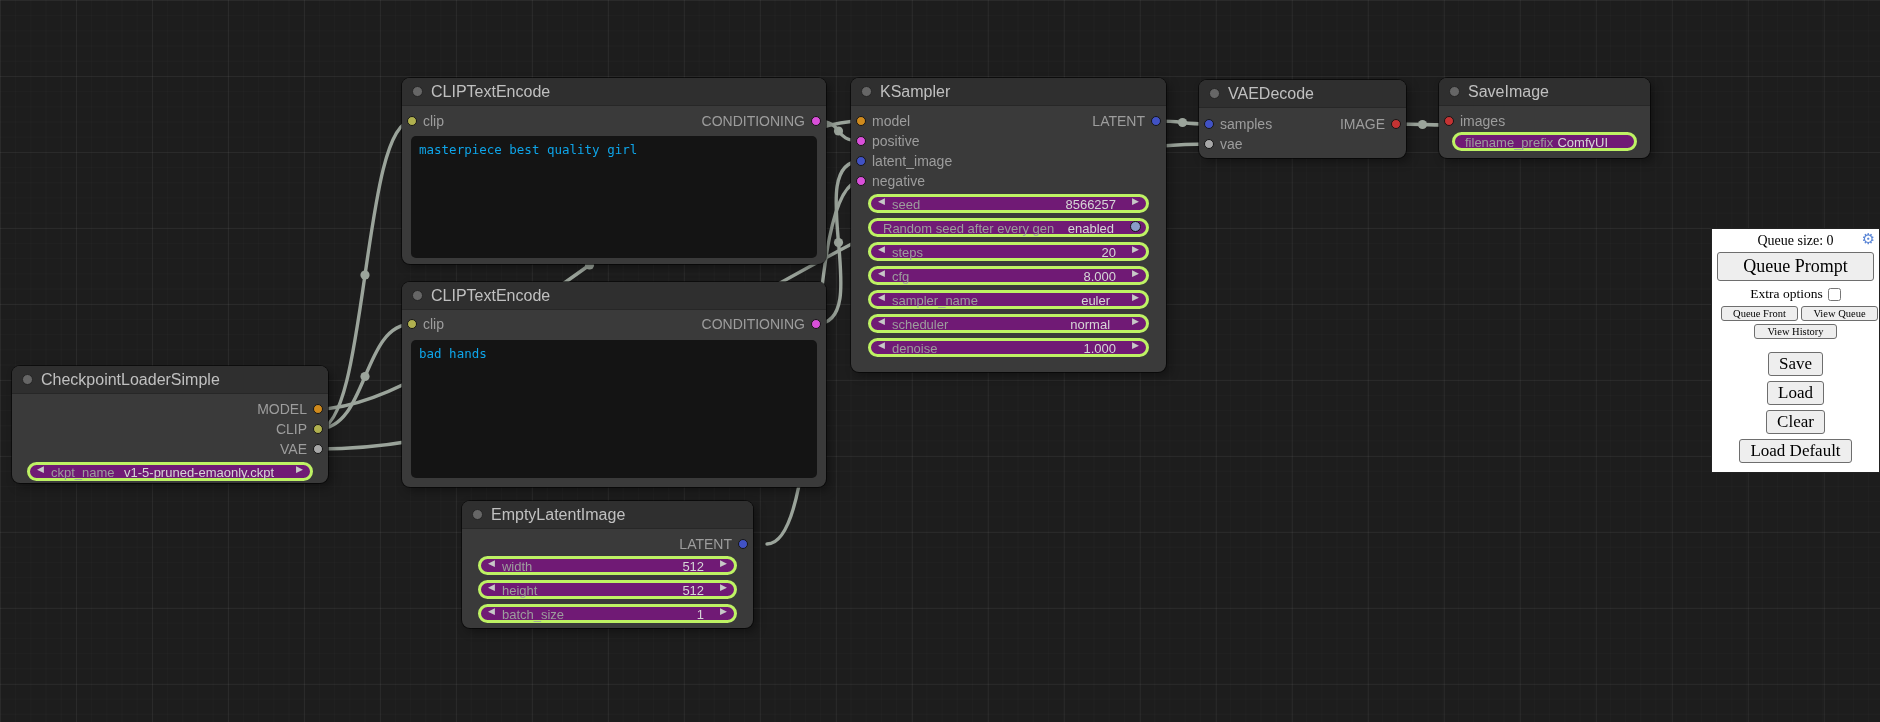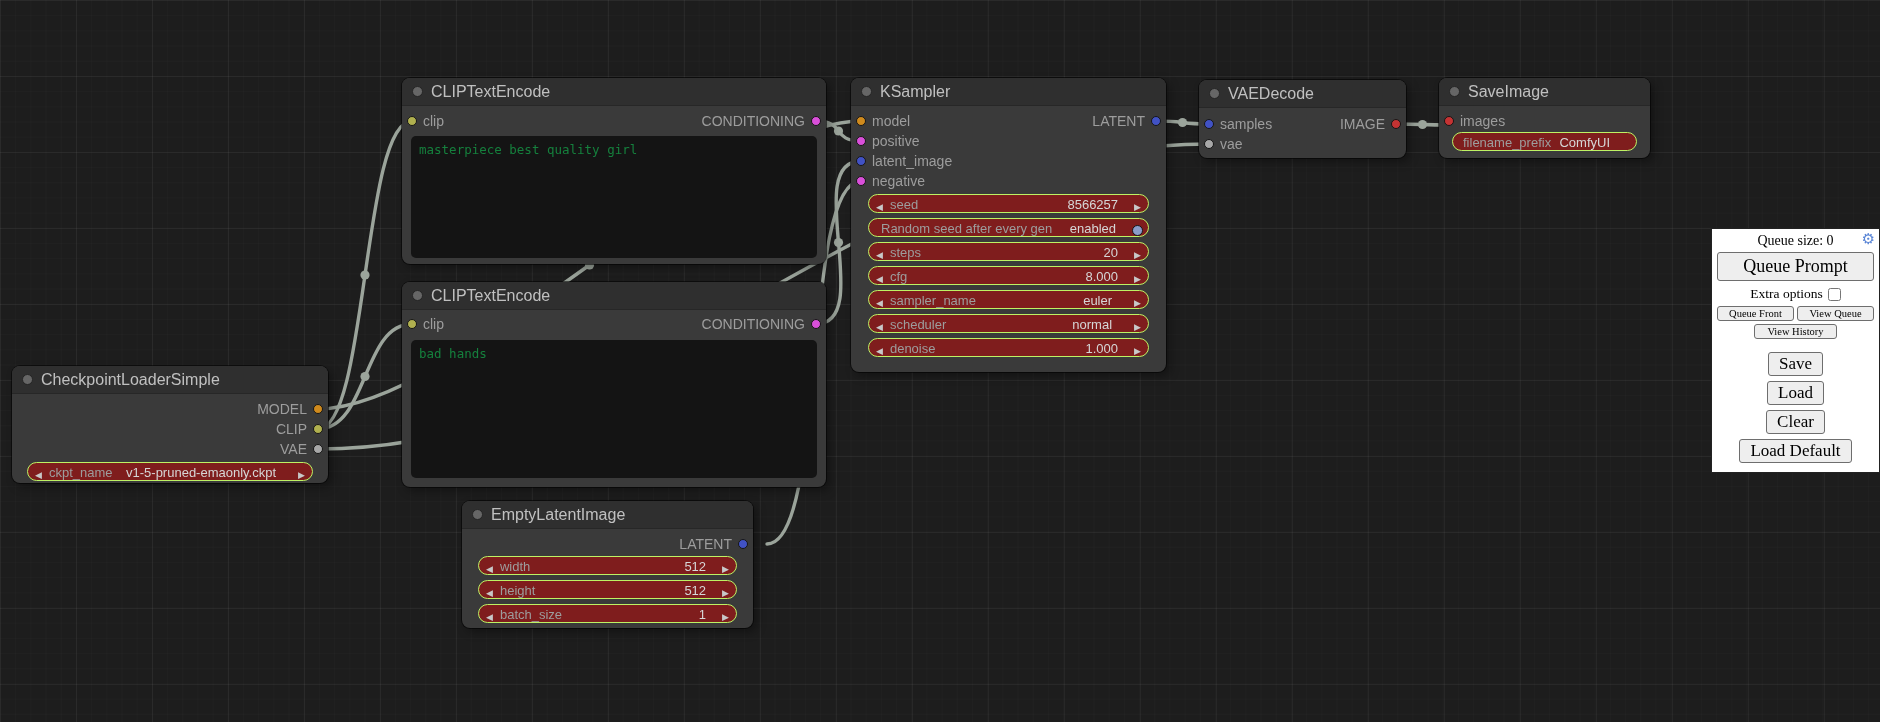--- a/index.html
+++ b/index.html
@@ -24,51 +24,51 @@
   .title-text{color:#c0c0c0;font-size:16px;white-space:nowrap;}
   .node-body{position:relative;}
   .row{height:20px;display:flex;align-items:center;justify-content:space-between;
         padding:0 5px;}
   .row .in,.row .out{display:flex;align-items:center;gap:6px;}
   .row.right{justify-content:flex-end;}
   .slot-label{color:#9d9d9d;font-size:14px;white-space:nowrap;}
   .port{width:10px;height:10px;border-radius:50%;background:#888;
         border:1px solid #161616;box-sizing:border-box;flex:0 0 auto;}
   .widgets{box-sizing:border-box;}
-  .widget{height:19px;background:#7f1d1d;border:1px solid #bef264;border-radius:10px;
-        display:flex;align-items:flex-end;padding:0 7px;margin-bottom:5px;
+  .widget{height:19px;background:#701a75;border:3px solid #bef264;border-radius:10px;
+        display:flex;align-items:flex-start;padding:0 7px;margin-bottom:5px;
         font-size:13px;box-sizing:border-box;}
   .arr{color:#c8c8c8;font-size:9px;line-height:1;flex:0 0 auto;}
   .wlabel{color:#9d9d9d;margin-left:7px;white-space:nowrap;}
   .wvalue{margin-left:auto;margin-right:16px;color:#d6d6d6;white-space:nowrap;}
   .widget.combo .wvalue{margin-right:22px;}
   .widget.toggle{padding:0 5px 0 12px;}
   .widget.toggle .wvalue{}
   .toggle-dot{width:11px;height:11px;border-radius:50%;background:#8a9cc9;
         border:1px solid #161616;box-sizing:border-box;flex:0 0 auto;}
-  .textarea{background:#141414;border-radius:5px;color:#15803d;
+  .textarea{background:#141414;border-radius:5px;color:#0ea5e9;
         font-family:"DejaVu Sans Mono",monospace;font-size:12.5px;
         padding:6px 8px;box-sizing:border-box;overflow:hidden;
         white-space:pre-wrap;text-align:left;}
   
   .menu{position:absolute;left:1711px;top:228px;width:169px;z-index:5;
         background:#ffffff;border:1px solid #222;box-sizing:border-box;
         padding:3px 5px 9px;display:flex;flex-direction:column;align-items:center;
         font-family:"Liberation Serif",serif;color:#000;}
   .menu-header{width:100%;position:relative;text-align:center;font-size:14px;
         line-height:17px;}
   .gear{position:absolute;right:-1px;top:0;color:#5b86d6;font-size:15px;
         line-height:15px;cursor:pointer;}
   .btn{font-family:"Liberation Serif",serif;background:#eeeeee;
         border:1px solid #6e6e6e;border-radius:3px;color:#000;}
   .queue-prompt{width:100%;font-size:18px;padding:3px 0;margin-top:3px;}
   .extra-row{margin-top:5px;display:flex;align-items:center;gap:5px;
         font-size:13.5px;}
   .extra-row input{width:13px;height:13px;margin:0;}
-  .qrow{width:100%;display:flex;gap:3px;margin-top:4px;}
+  .qrow{width:100%;display:flex;gap:3px;margin-top:4px;padding-left:8px;}
   .btn.small{font-size:10.5px;padding:1px 2px;}
   .qrow .btn{flex:1;}
   .btn.vh{margin:3px auto 0;padding:1px 12px;}
   .btn.med{font-size:17px;padding:1px 10px;margin-top:5px;}
   .btn.save{margin-top:13px;}
 </style>
 </head>
 <body>
 
 <div class="canvas">

